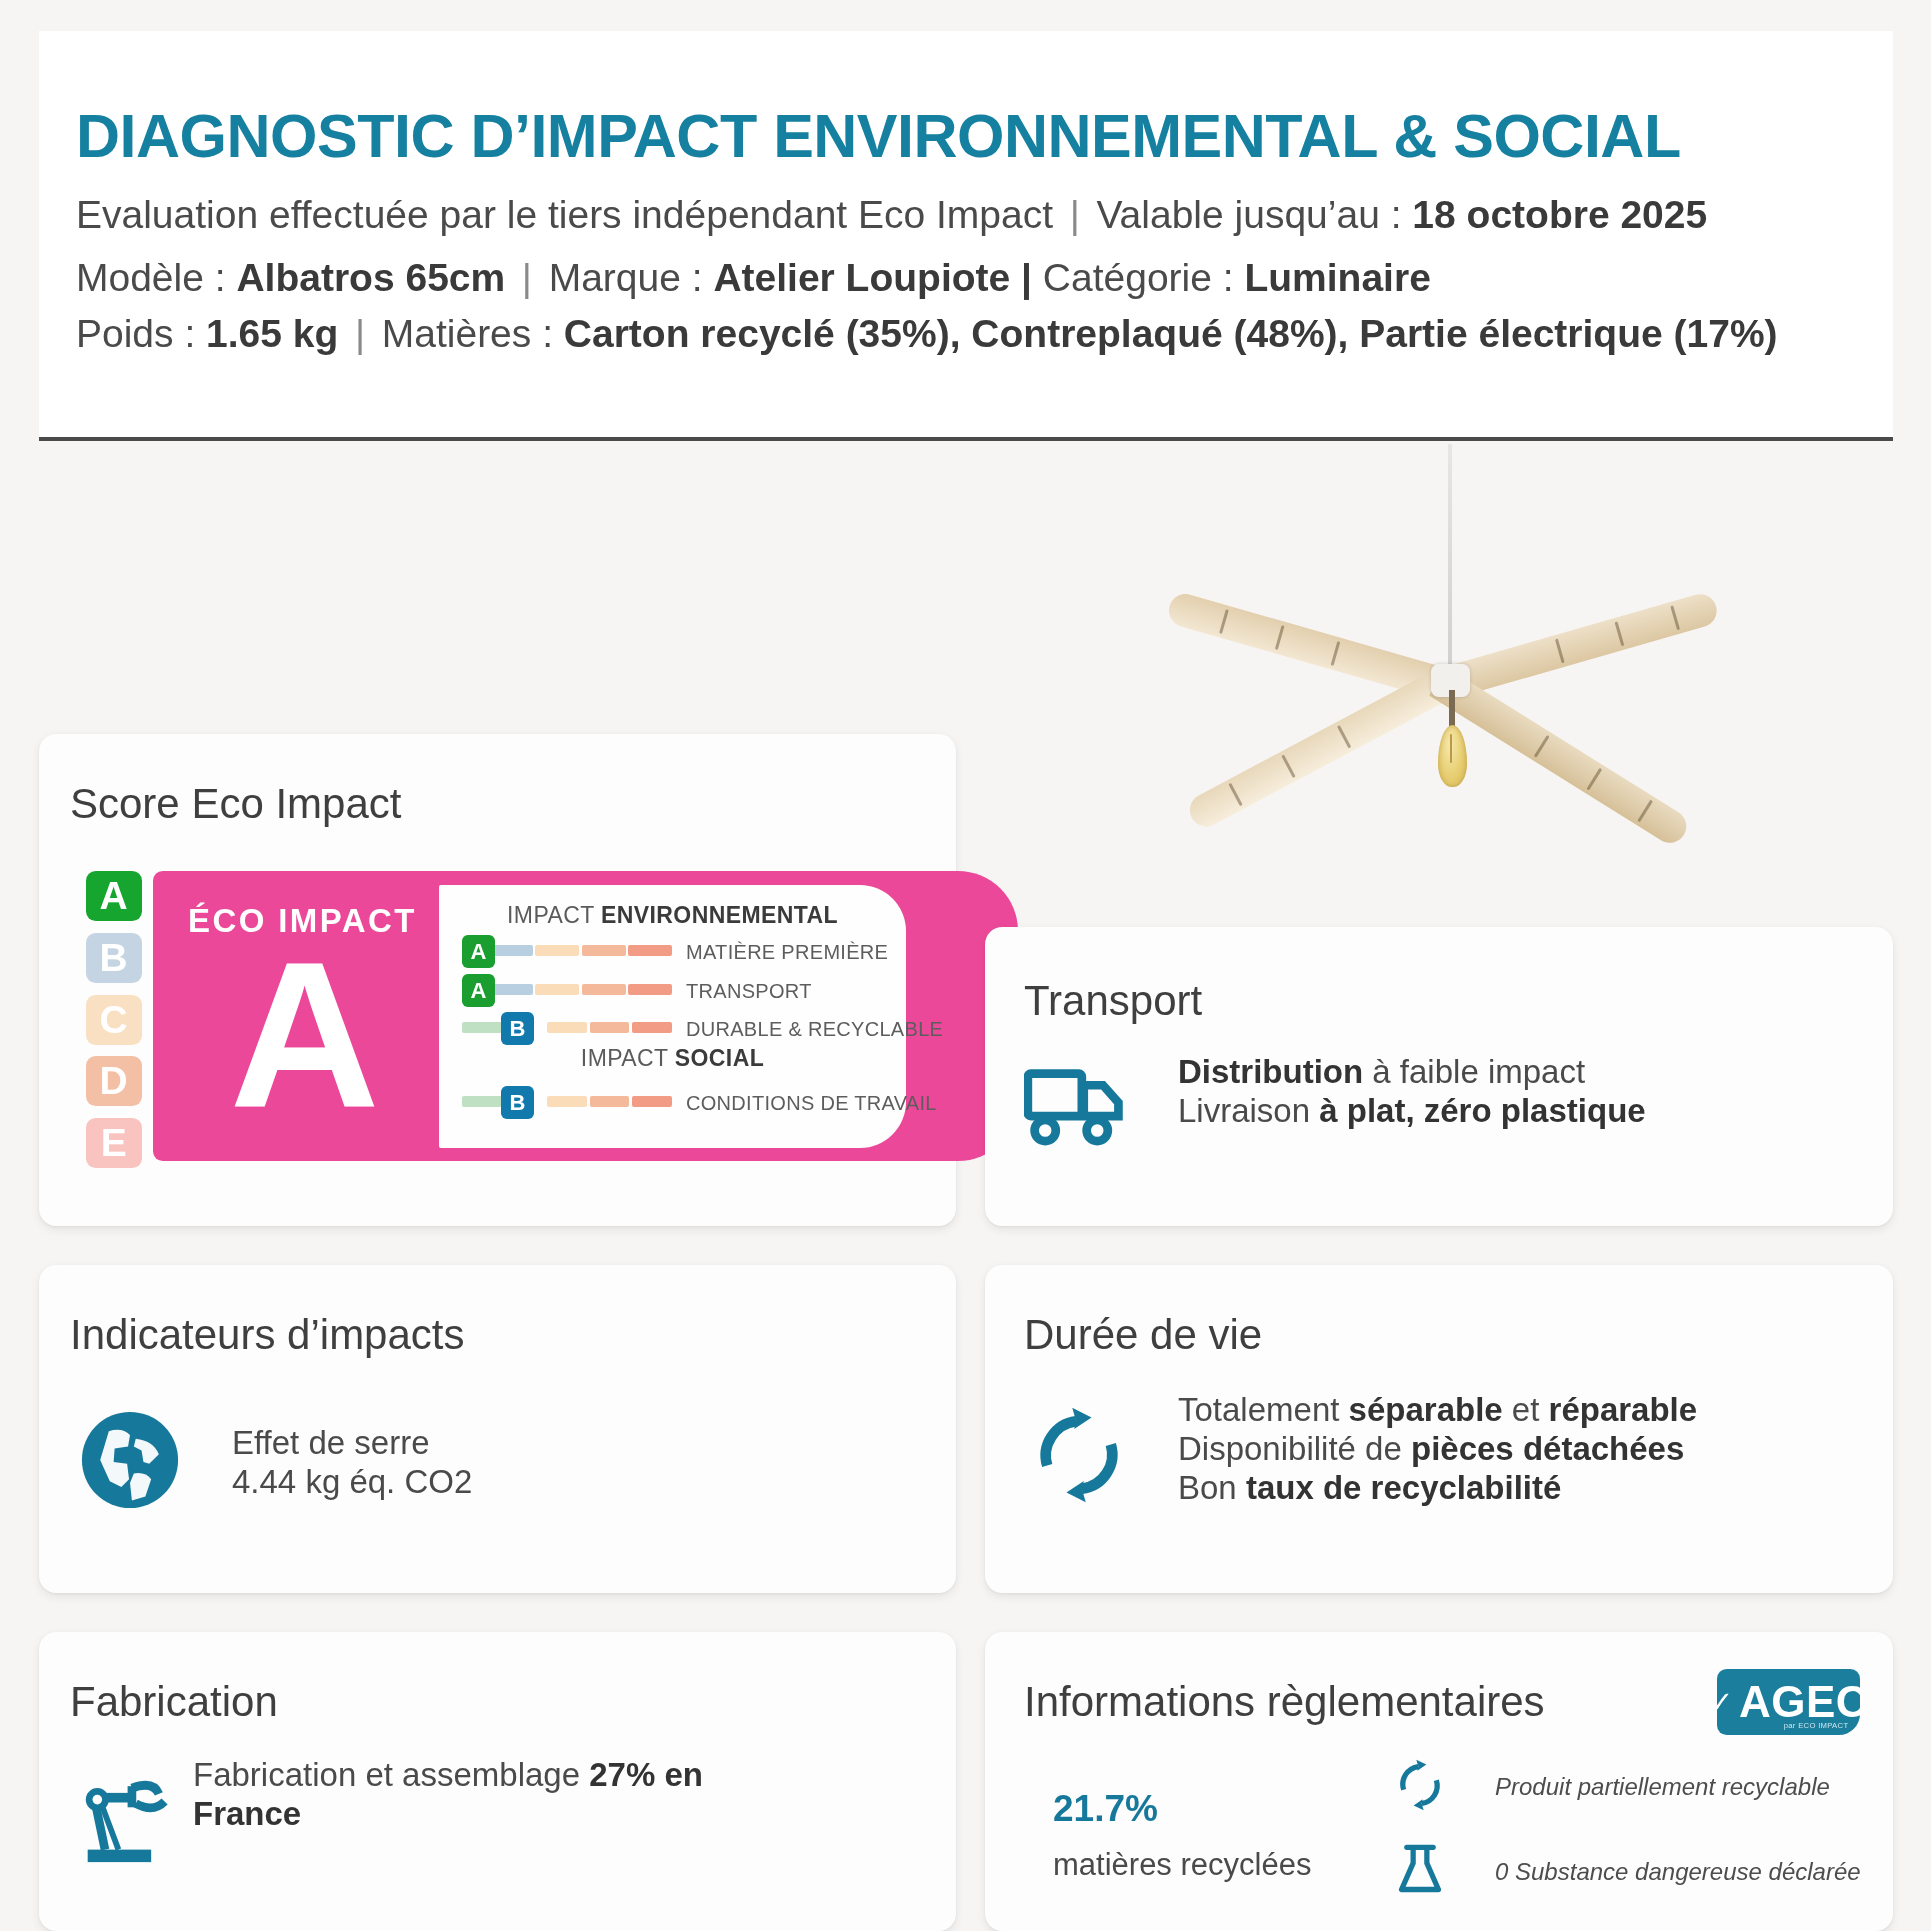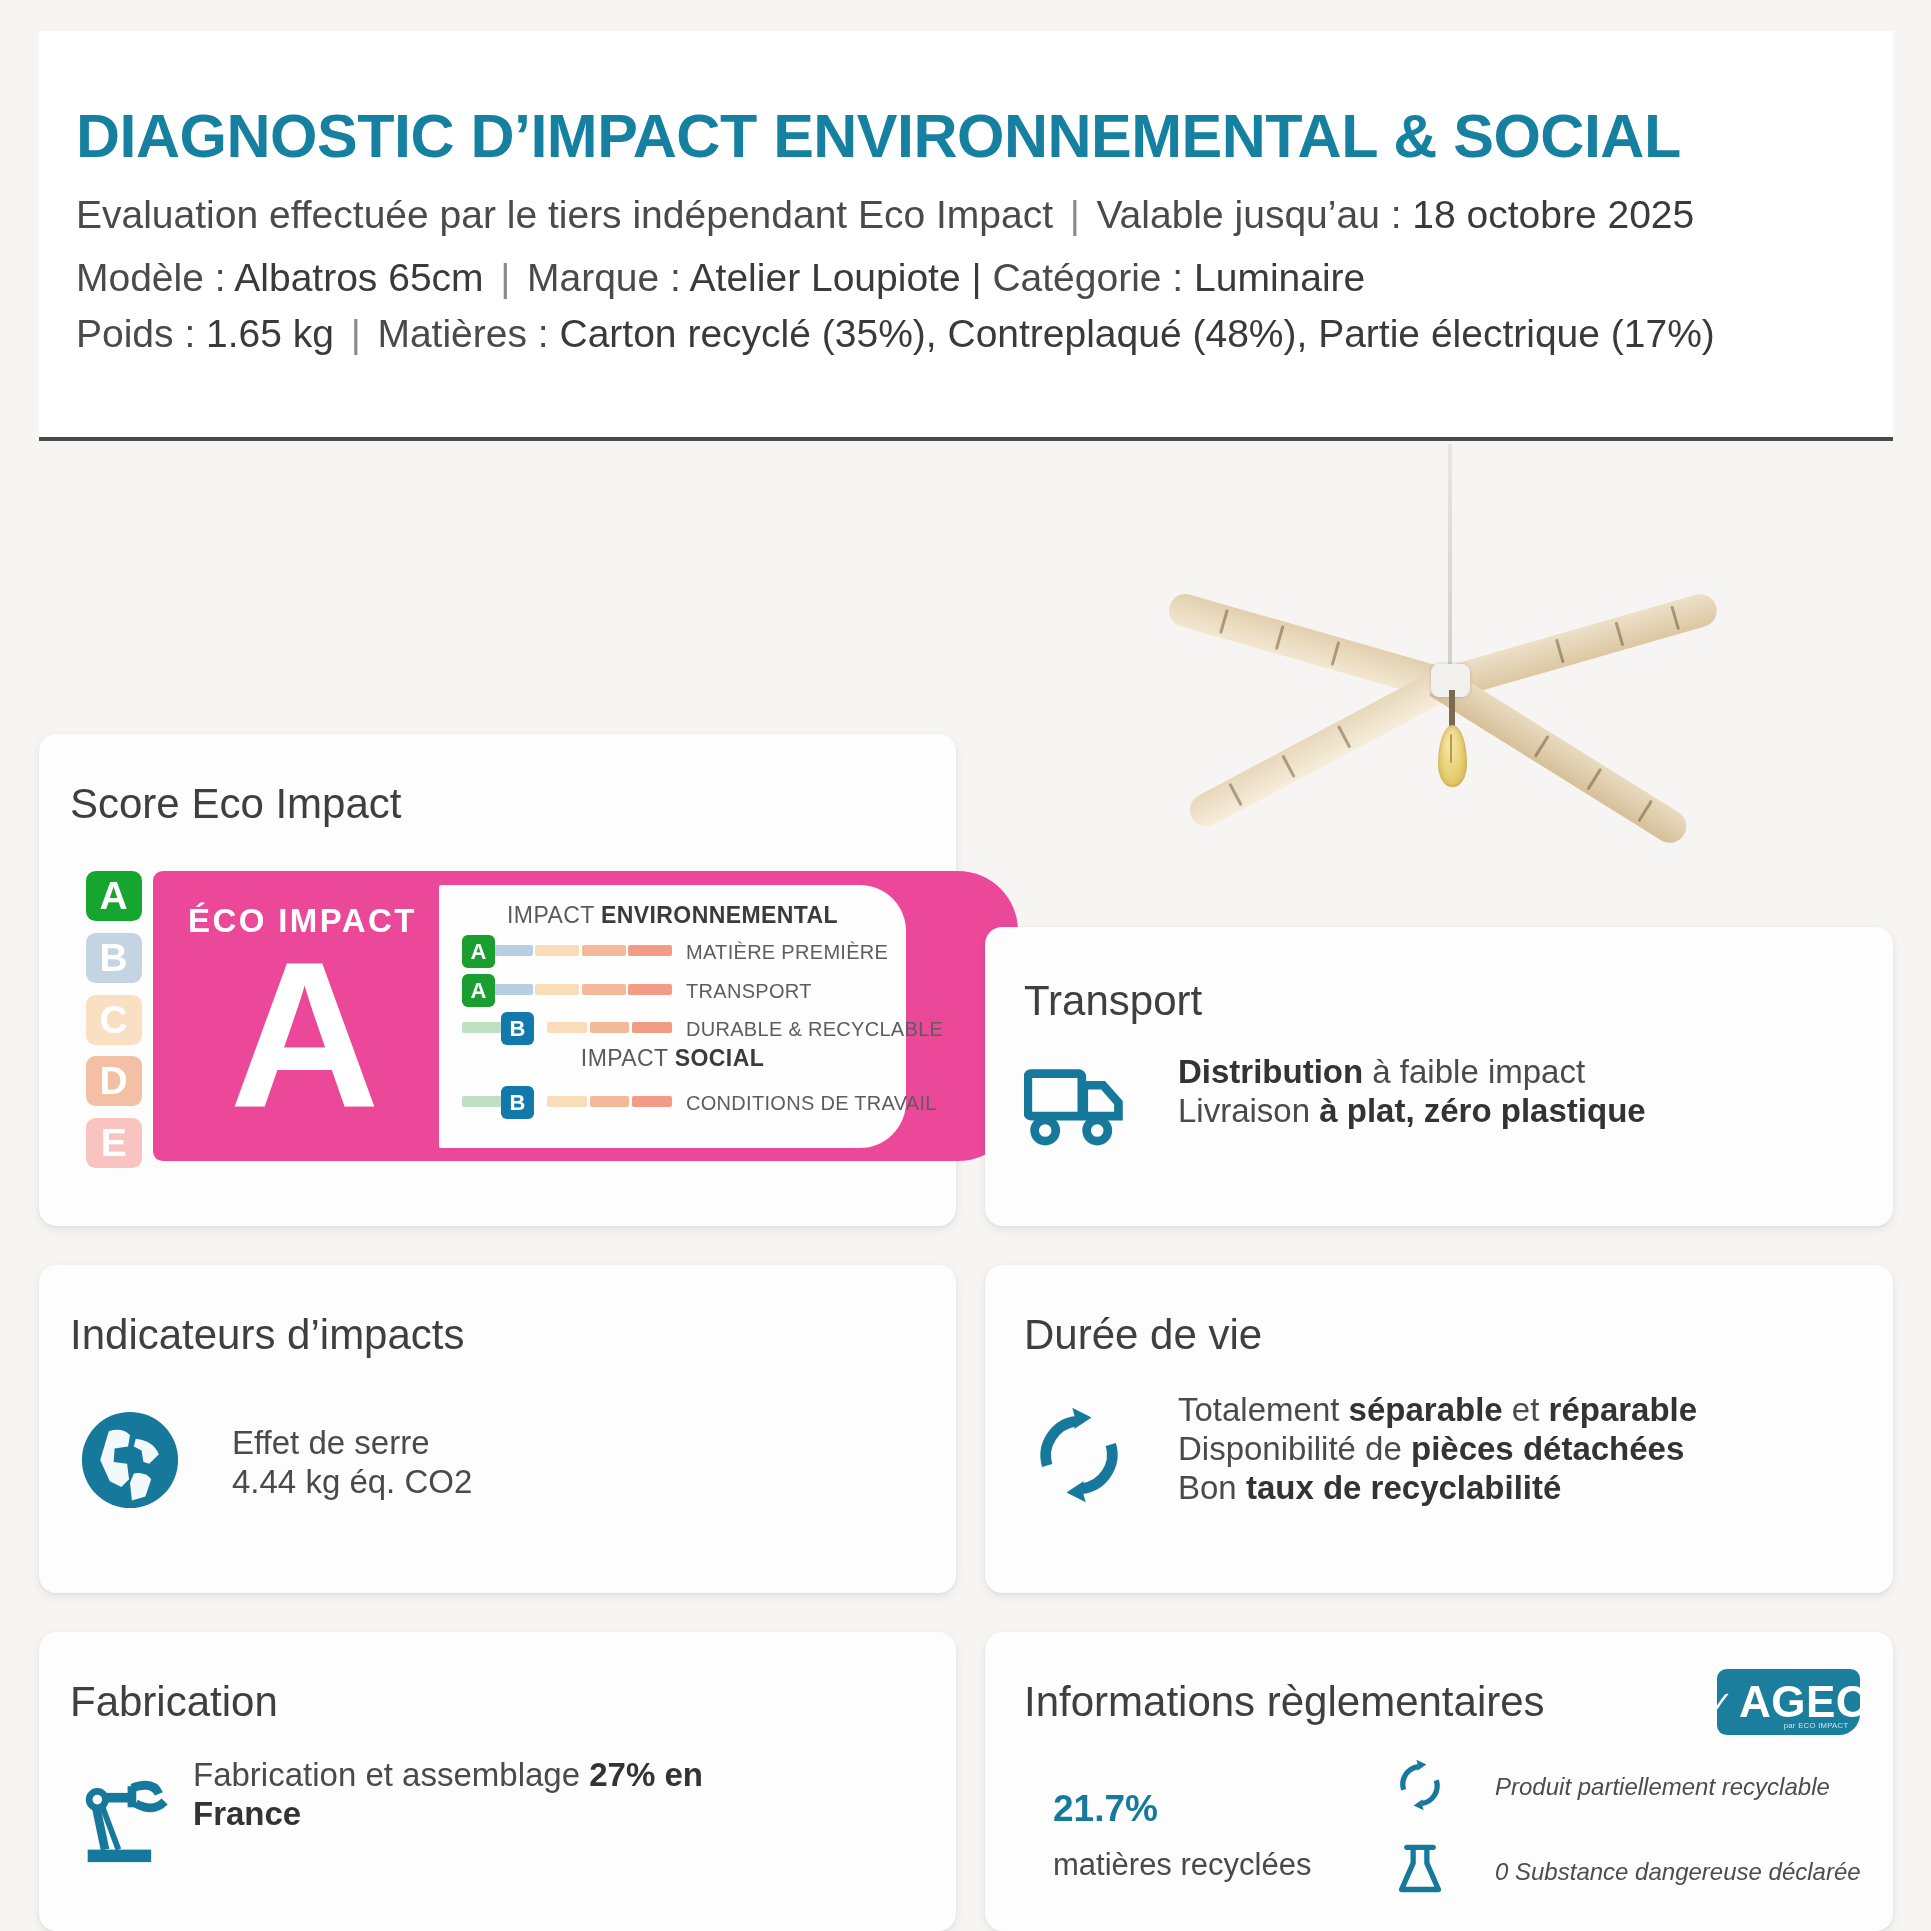--- a/index.html
+++ b/index.html
@@ -29,21 +29,21 @@
   }
   .hdr-line {
     font-size: 39px;
     color: #4a4a4a;
     margin-top: 21px;
     white-space: nowrap;
     line-height: 1.18;
   }
   .hdr-line.l2 { margin-top: 17.4px; }
   .hdr-line.l3 { margin-top: 10px; }
-  .hdr-line b { font-weight: normal; color: #3a3a3a; }
+  .hdr-line b { font-weight: bold; color: #3a3a3a; }
   .sep { color: #8a8a8a; padding: 0 5.8px; }
 
   
   #product-zone {
     position: absolute;
     left: 1091px; top: 444px; width: 618px; height: 454px;
   }
   #cord {
     position: absolute; left: 357px; top: 0; width: 3.9px; height: 232px;
     background: linear-gradient(to bottom,#e6e6e6,#cfcfcf);

